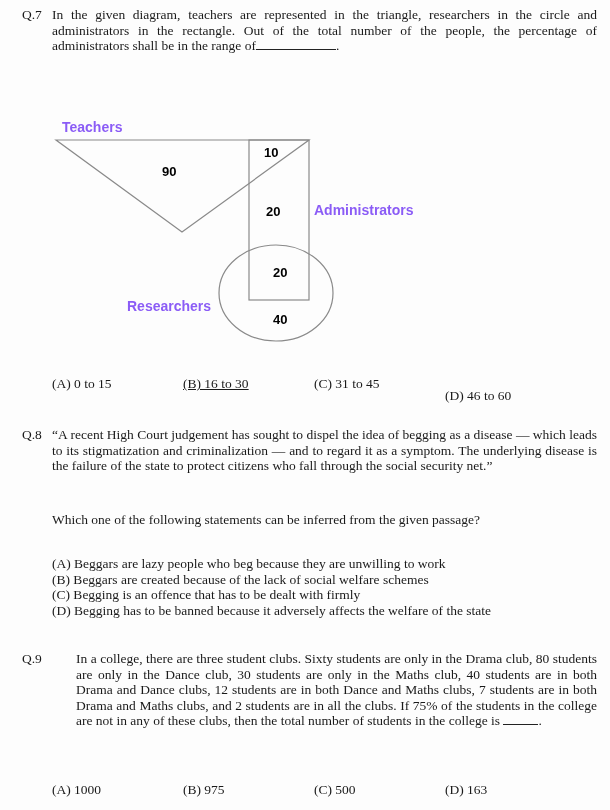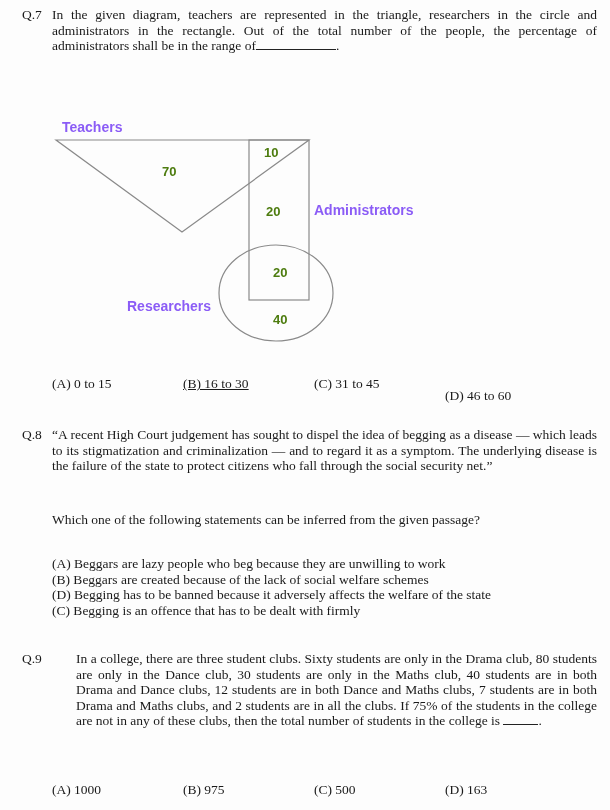--- a/index.html
+++ b/index.html
@@ -5,58 +5,58 @@
   html, body { margin:0; padding:0; background:#fdfdfd; }
   body { width:610px; height:810px; position:relative; overflow:hidden;
          font-family:"Liberation Serif", serif; color:#1a1a1a; }
   .abs { position:absolute; }
   .qnum { position:absolute; font-size:13.5px; }
   .para { position:absolute; font-size:13.5px; line-height:15.5px; text-align:justify; }
   .opt { position:absolute; font-size:13.5px; white-space:nowrap; }
   .optline { font-size:13.5px; line-height:15.5px; white-space:nowrap; }
   .blank { display:inline-block; border-bottom:1px solid #222; height:11px; vertical-align:baseline; }
   .dlabel { position:absolute; font-family:"Liberation Sans", sans-serif; font-weight:bold; font-size:14px; color:#8b5cf6; }
-  .dnum { position:absolute; font-family:"Liberation Sans", sans-serif; font-weight:bold; font-size:13px; color:#4d7c0f; }
+  .dnum { position:absolute; font-family:"Liberation Sans", sans-serif; font-weight:bold; font-size:13px; color:#000000; }
   svg { position:absolute; left:0; top:0; }
 </style>
 </head>
 <body>
 
 <div class="qnum" style="left:22px; top:7px;">Q.7</div>
 <div class="para" style="left:52px; top:7px; width:545px;"><span>In the given diagram, teachers are represented in the triangle, researchers in the circle and administrators in the rectangle. Out of the total number of the people, the percentage of administrators shall be in the range of</span><span class="blank" style="width:80px;"></span><span>.</span></div>
 
 <div>
   <svg width="610" height="360">
     <polygon points="56,140 309,140 182,232" fill="none" stroke="#8a8a8a" stroke-width="1.2"></polygon>
     <rect x="249" y="140" width="60" height="160" fill="none" stroke="#8a8a8a" stroke-width="1.2"></rect>
     <ellipse cx="276" cy="293" rx="57" ry="48" fill="none" stroke="#8a8a8a" stroke-width="1.2"></ellipse>
   </svg>
   <div class="dlabel" style="left:62px; top:119px;">Teachers</div>
   <div class="dlabel" style="left:314px; top:202px;">Administrators</div>
   <div class="dlabel" style="left:127px; top:298px;">Researchers</div>
-  <div class="dnum" style="left:162px; top:164px;">70</div>
+  <div class="dnum" style="left:162px; top:164px;">90</div>
   <div class="dnum" style="left:264px; top:145px;">10</div>
   <div class="dnum" style="left:266px; top:204px;">20</div>
   <div class="dnum" style="left:273px; top:265px;">20</div>
   <div class="dnum" style="left:273px; top:312px;">40</div>
 </div>
 
 <div class="opt" style="left:52px; top:376px;">(A) 0 to 15</div>
 <div class="opt" style="left:183px; top:376px;text-decoration:underline;">(B) 16 to 30</div>
 <div class="opt" style="left:314px; top:376px;">(C)  31 to 45</div>
 <div class="opt" style="left:445px; top:388px;">(D)  46 to 60</div>
 
 <div class="qnum" style="left:22px; top:427px;">Q.8</div>
 <div class="para" style="left:52px; top:427px; width:545px;">“A recent High Court judgement has sought to dispel the idea of begging as a disease — which leads to its stigmatization and criminalization — and to regard it as a symptom. The underlying disease is the failure of the state to protect citizens who fall through the social security net.”</div>
 <div class="para" style="left:52px; top:512px; width:545px;">Which one of the following statements can be inferred from the given passage?</div>
 <div class="abs" style="left:52px; top:556px;">
   <div class="optline">(A) Beggars are lazy people who beg because they are unwilling to work</div>
   <div class="optline">(B) Beggars are created because of the lack of social welfare schemes</div>
+  <div class="optline">(C) Begging is an offence that has to be dealt with firmly</div>
   <div class="optline">(D) Begging has to be banned because it adversely affects the welfare of the state</div>
-  <div class="optline">(C) Begging is an offence that has to be dealt with firmly</div>
 </div>
 
 <div class="qnum" style="left:22px; top:651px;">Q.9</div>
 <div class="para" style="left:76px; top:651px; width:521px;"><span>In a college, there are three student clubs. Sixty students are only in the Drama club, 80 students are only in the Dance club, 30 students are only in the Maths club, 40 students are in both Drama and Dance clubs, 12 students are in both Dance and Maths clubs, 7 students are in both Drama and Maths clubs, and 2 students are in all the clubs. If 75% of the students in the college are not in any of these clubs, then the total number of students in the college is</span> <span class="blank" style="width:35px;"></span><span>.</span></div>
 
 <div class="opt" style="left:52px; top:782px;">(A) 1000</div>
 <div class="opt" style="left:183px; top:782px;">(B) 975</div>
 <div class="opt" style="left:314px; top:782px;">(C)  500</div>
 <div class="opt" style="left:445px; top:782px;">(D)  163</div>
 

